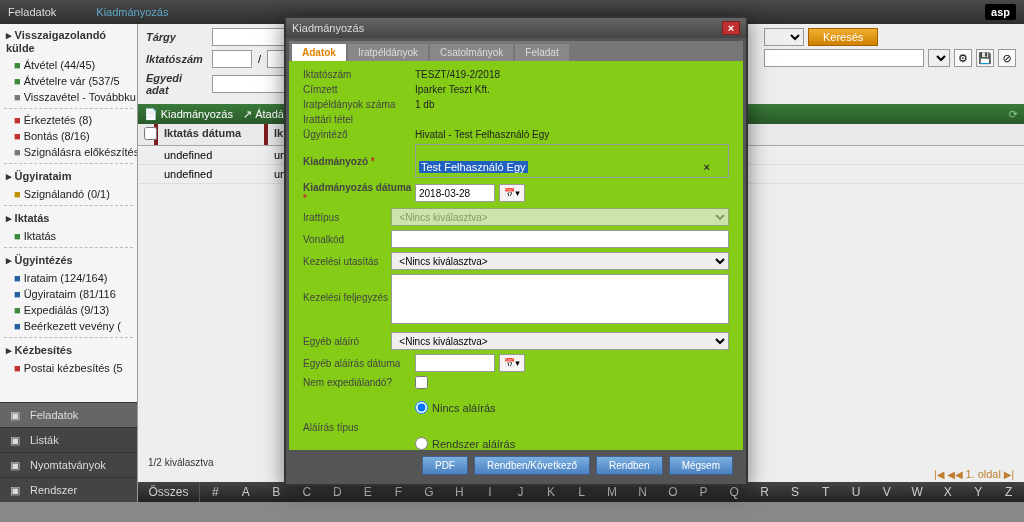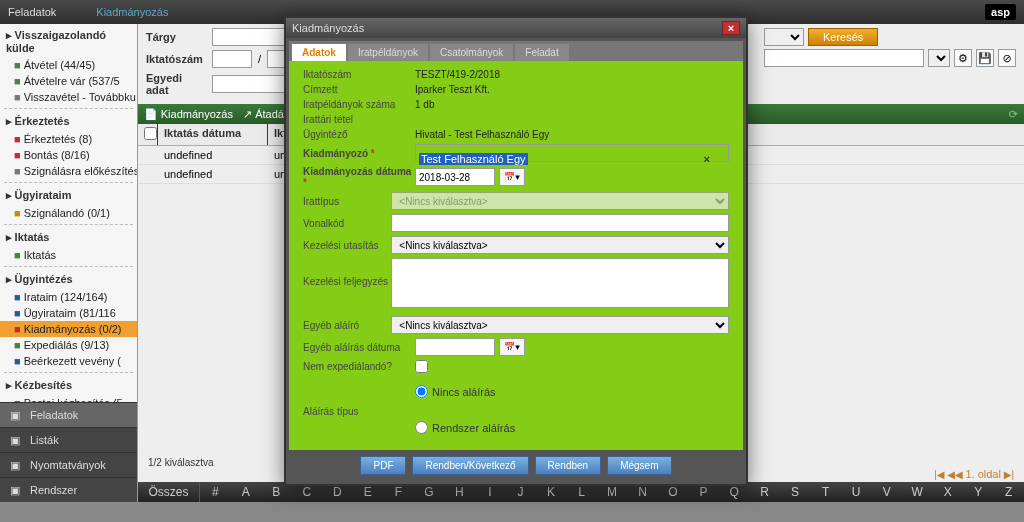--- a/index.html
+++ b/index.html
@@ -27,27 +27,27 @@
 
 .bottombtns { background:#444; }
 .bottombtns div { padding:6px 10px; color:#ddd; border-top:1px solid #333; cursor:pointer; display:flex; align-items:center; gap:8px; }
 .bottombtns div.sel { background:#666; }
 .bottombtns .ic { width:12px; height:12px; display:inline-block; }
 
 
 .content { flex:1; background:#eee; position:relative; }
 .filters { padding:4px 8px; background:#eee; }
 .filters .row { display:flex; align-items:center; margin-bottom:4px; gap:6px; }
-.filters .lbl { width:60px; font-weight:bold; color:#333; }
+.filters .lbl { width:60px; font-weight:bold; color:#333;font-style:italic; }
 .filters input { border:1px solid #999; height:18px; padding:0 3px; }
 
 .toolbar { height:20px; background:linear-gradient(#3a7a3a,#2a5a2a); color:#fff; display:flex; align-items:center; padding:0 6px; gap:10px; font-size:10px; }
 
 .grid-hdr { display:flex; background:#eaeaea; border-bottom:1px solid #aaa; }
-.grid-hdr div { padding:3px 6px; border-right:1px solid #7f1d1d; font-weight:bold; color:#333; }
+.grid-hdr div { padding:3px 6px; border-right:4px solid #7f1d1d; font-weight:bold; color:#333; }
 .grid-row { display:flex; border-bottom:1px solid #ddd; }
 .grid-row div { padding:3px 6px; }
 
 .search-area { position:absolute; right:8px; top:4px; display:flex; gap:4px; align-items:center; }
 .search-area select { width:40px; height:18px; border:1px solid #999; }
 .search-area input { width:160px; height:18px; border:1px solid #999; }
 .search-area .btn { background:linear-gradient(#f0b030,#d08000); color:#fff; padding:2px 14px; border:1px solid #a06000; cursor:pointer; }
 
 .alpha { position:absolute; bottom:0; left:0; right:0; height:20px; background:linear-gradient(#444,#222); display:flex; }
 .alpha div { flex:1; text-align:center; color:#ccc; line-height:20px; font-size:12px; cursor:pointer; }
@@ -72,55 +72,53 @@
 .dlg-form .fval { flex:1; color:#222; font-size:10px; }
 .dlg-form input[type=text], .dlg-form select, .dlg-form textarea { width:100%; border:1px solid #999; height:18px; padding:0 3px; font-size:10px; }
 .dlg-form textarea { height:50px; resize:none; }
 .dlg-form .sel-hl { background:#2060c0; color:#fff; padding:0 2px; }
 .dlg-form .clear-x { position:absolute; right:18px; cursor:pointer; font-weight:bold; color:#333; }
 .dlg-form .date-wrap { display:flex; gap:4px; }
 .dlg-form .date-wrap input { width:80px; }
 .dlg-form .date-btn { width:26px; height:18px; border:1px solid #999; background:#f5f5f5; cursor:pointer; font-size:9px; display:inline-flex; align-items:center; justify-content:center; }
 .dlg-form .radio-row { padding:8px 0 8px 112px; }
 .dlg-form .radio-row label { display:flex; align-items:center; gap:4px; color:#333; font-size:10px; }
-.dlg-btns { display:flex; justify-content:center; gap:6px; padding:6px 10px; background:#555; }
+.dlg-btns { display:flex; justify-content:flex-end; gap:6px; padding:6px 10px; background:#555; }
 .dlg-btns button { background:linear-gradient(#7ab0e0,#4a80c0); color:#fff; border:1px solid #406090; padding:3px 12px; cursor:pointer; font-size:10px; }
 </style>
 </head>
 <body>
 
 <div class="topbar">
   <span class="title1">Feladatok</span>
   <span class="title2">Kiadmányozás</span>
   <span class="logo">asp</span>
 </div>
 
 <div class="main">
   <div class="sidebar">
     <div class="tree" id="tree">
         <div class="tree-hdr">▸ Visszaigazolandó külde</div>
         <div class="tree-item"><span class="g">■</span>Átvétel (44/45)</div>
         <div class="tree-item"><span class="g">■</span>Átvételre vár (537/5</div>
         <div class="tree-item"><span class="gr">■</span>Visszavétel - Továbbku</div>
         <div class="tree-sep"></div>
-        <div class="tree-hdr">▸ Érkeztetés</div>
         <div class="tree-item"><span class="r">■</span>Érkeztetés (8)</div>
         <div class="tree-item"><span class="r">■</span>Bontás (8/16)</div>
         <div class="tree-item"><span class="gr">■</span>Szignálásra előkészítés</div>
         <div class="tree-sep"></div>
         <div class="tree-hdr">▸ Ügyirataim</div>
         <div class="tree-item"><span class="y">■</span>Szignálandó (0/1)</div>
         <div class="tree-sep"></div>
         <div class="tree-hdr">▸ Iktatás</div>
         <div class="tree-item"><span class="g">■</span>Iktatás</div>
         <div class="tree-sep"></div>
         <div class="tree-hdr">▸ Ügyintézés</div>
         <div class="tree-item"><span class="b">■</span>Irataim (124/164)</div>
         <div class="tree-item"><span class="b">■</span>Ügyirataim (81/116</div>
-        <div class="tree-item sel"><span class="r">■</span>Kiadmányozás (0/2)</div>
         <div class="tree-item"><span class="g">■</span>Expediálás (9/13)</div>
         <div class="tree-item"><span class="b">■</span>Beérkezett vevény (</div>
         <div class="tree-sep"></div>
         <div class="tree-hdr">▸ Kézbesítés</div>
         <div class="tree-item"><span class="r">■</span>Postai kézbesítés (5</div>
       </div>
     <div class="bottombtns" id="bottombtns">
         <div class="sel"><span class="ic">▣</span>Feladatok</div>
         <div><span class="ic">▣</span>Listák</div>
         <div><span class="ic">▣</span>Nyomtatványok</div>
@@ -243,21 +241,21 @@
           <span class="flbl">Irattári tétel</span>
           <span class="fval"></span>
         </div>
       <div class="frow">
           <span class="flbl">Ügyintéző</span>
           <span class="fval">Hivatal - Test Felhasználó Egy</span>
         </div>
 
       <div class="frow" style="position:relative">
           <span class="flbl req">Kiadmányozó</span>
-        <div class="fval" style="border:1px solid #999;height:18px;padding:8px 3px;position:relative"><span class="sel-hl">Test Felhasználó Egy</span><span class="clear-x">×</span></div>
+        <div class="fval" style="border:1px solid #999;height:18px;padding:16px 3px;position:relative"><span class="sel-hl">Test Felhasználó Egy</span><span class="clear-x">×</span></div>
       </div>
       <div class="frow">
           <span class="flbl req">Kiadmányozás dátuma</span>
         <div class="date-wrap">
             <input type="text" value="2018-03-28" style="">
             <span class="date-btn">📅▾</span>
           </div>
       </div>
       <div class="frow">
           <span class="flbl">Irattípus</span>

